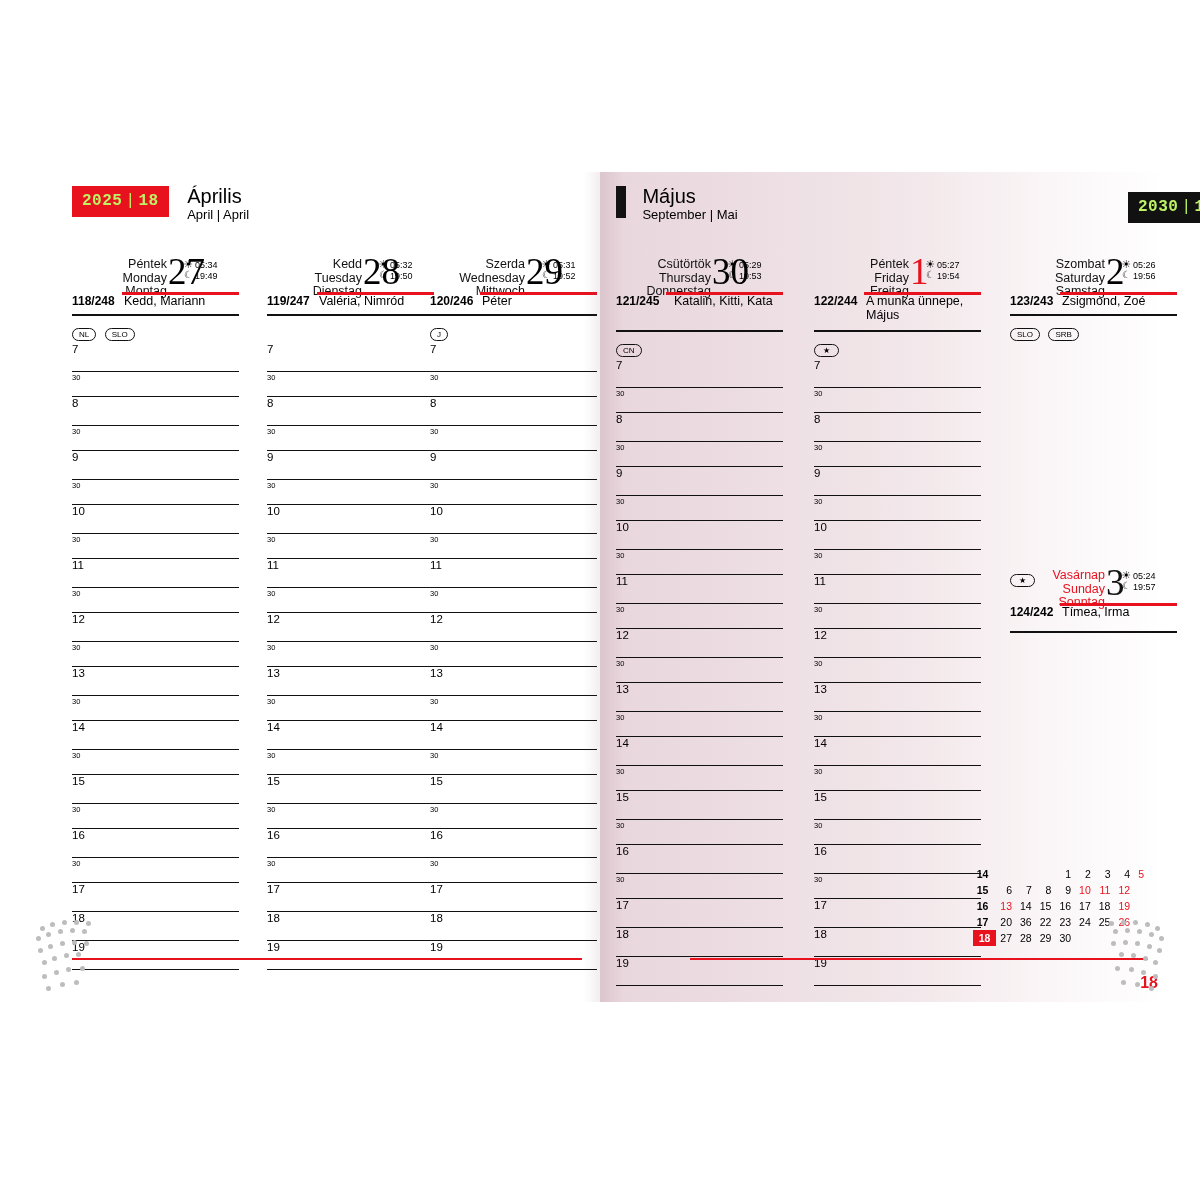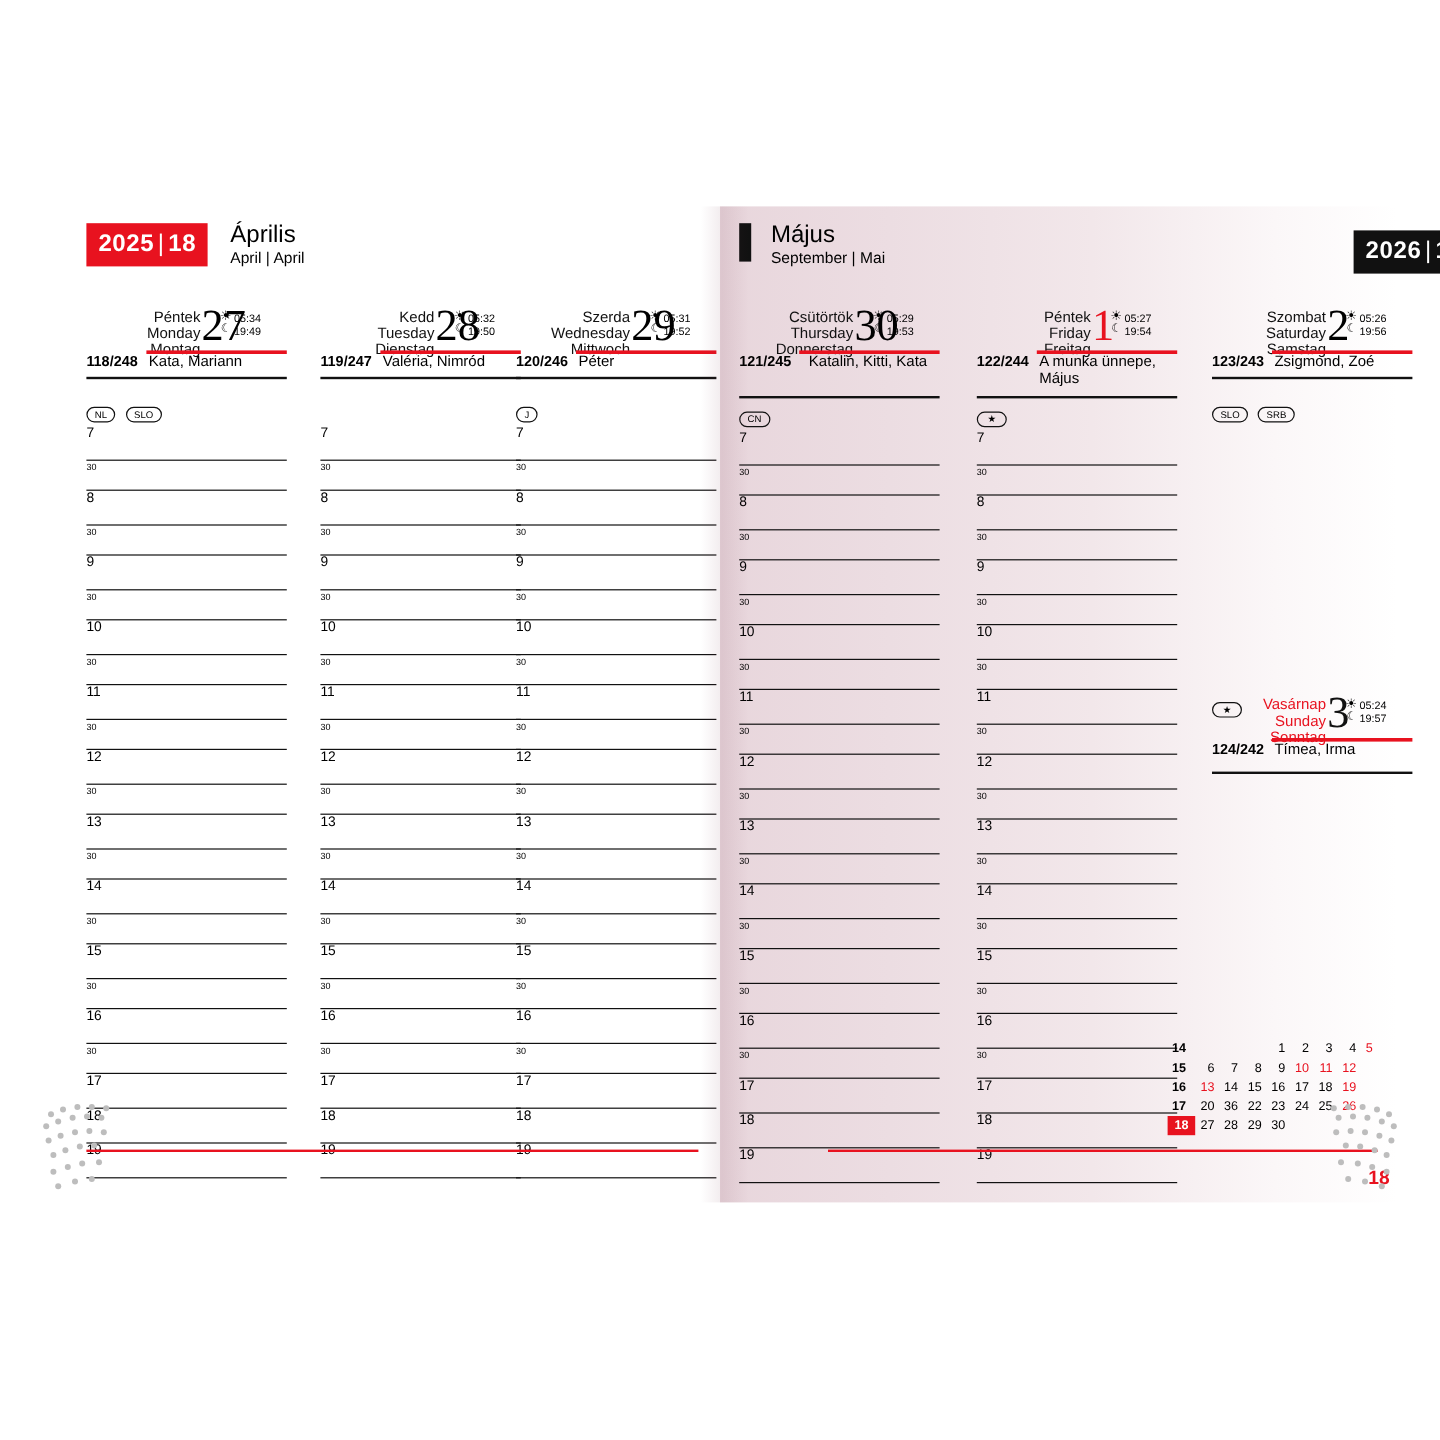--- a/index.html
+++ b/index.html
@@ -13,22 +13,22 @@
   .left-page{position:absolute;left:0;top:0;width:564px;height:830px;background:#ffffff;}
   .right-page{position:absolute;left:564px;top:0;width:564px;height:830px;
     background:linear-gradient(to right,#e8d6dc 0%,#ecdde2 25%,#f2e7ea 55%,#fbf7f8 82%,#ffffff 100%);
   }
   .gutter-shadow{position:absolute;left:548px;top:0;width:40px;height:830px;
     background:linear-gradient(to right,rgba(0,0,0,0) 0%,rgba(120,60,80,0.10) 45%,rgba(0,0,0,0) 100%);}
 
   
   .hdr{position:absolute;top:14px;height:46px;}
   .yearbox{
-    display:inline-block;color:#ffffff;font-weight:bold;font-size:20px;
-    padding:6px 10px 7px 10px;letter-spacing:0.5px;
+    display:inline-block;color:#bef264;font-weight:bold;font-size:16px;
+    padding:6px 10px 7px 10px;letter-spacing:0.5px;font-family:Liberation Mono, monospace;
   }
   .yearbox.red{background:#e8121f;}
   .yearbox.black{background:#111;}
   .yearbox .sep{font-weight:normal;padding:0 3px;}
   .month{font-size:20px;line-height:21px;}
   .month .sub{font-size:13px;line-height:15px;}
   .blacktick{display:inline-block;width:10px;height:32px;background:#111;vertical-align:top;}
 
   
   .col{position:absolute;top:86px;width:167px;}
@@ -38,21 +38,21 @@
   .daynum.red{color:#e8121f;}
   .suntimes{position:absolute;right:0;top:2px;text-align:left;font-size:9px;line-height:11px;width:44px;}
   .sun-ico{position:absolute;right:46px;top:1px;font-size:11px;line-height:11px;}
   .moon-ico{position:absolute;right:46px;top:12px;font-size:10px;line-height:10px;}
   .redrule{position:absolute;left:50px;right:0;top:34px;height:2.5px;background:#e8121f;}
   .blackrule{position:absolute;left:0;right:0;top:56px;height:1.6px;background:#111;}
   .doy{position:absolute;left:0;top:36px;font-size:12px;font-weight:bold;}
   .names{position:absolute;left:52px;right:0;top:36px;font-size:12.5px;line-height:14px;}
   .names.ctr{}
 
-  .flags{position:relative;height:18px;margin-top:15px;}
+  .flags{position:relative;height:18px;margin-top:3px;}
   .flag{display:inline-block;border:1px solid #111;border-radius:9px;padding:1px 6px 1px 6px;font-size:8px;line-height:9px;margin-right:4px;}
   .flag.star{padding:1px 8px;}
 
   
   .hours{position:relative;margin-top:2px;}
   .hr{position:relative;height:29px;}
   .hr .lbl{position:absolute;left:0;top:0px;font-size:11.5px;}
   .hr .lbl.half{font-size:7.5px;top:1px;}
   .hr .line{position:absolute;left:0;right:0;bottom:0;height:1.4px;background:#111;}
   .hr.half{height:25px;}
@@ -106,21 +106,21 @@
           </div>
           <div class="daynum">27</div>
           <div class="sun-ico">☀</div>
           <div class="moon-ico">☾</div>
           <div class="suntimes">
             <div>05:34</div>
             <div>19:49</div>
           </div>
           <div class="redrule"></div>
           <div class="doy">118/248</div>
-          <div class="names">Kata, Mariann</div>
+          <div class="names">Kedd, Mariann</div>
           <div class="blackrule"></div>
         </div>
         <div class="flags">
           <span class="flag">NL</span>
           <span class="flag">SLO</span>
         </div>
         <div class="hours">
             <div class="hr">
               <span class="lbl">7</span>
               <span class="line"></span>
@@ -483,21 +483,21 @@
 
     <div class="right-page">
 
       <div class="hdr" style="left:16px;">
         <span class="blacktick"></span>
         <span class="month" style="display:inline-block;margin-left:12px;vertical-align:top;">
           <div>Május</div>
           <div class="sub"><span>September</span> | <span>Mai</span></div>
         </span>
         <span class="yearbox black" style="position:absolute;left:512px;top:6px;">
-          <span>2026</span><span class="sep">|</span><span>18</span>
+          <span>2030</span><span class="sep">|</span><span>18</span>
         </span>
       </div>
 
       <div class="col" style="left:16px;">
         <div class="dayhead">
           <div class="daynames">
             <div>Csütörtök</div>
             <div>Thursday</div>
             <div>Donnerstag</div>
           </div>

